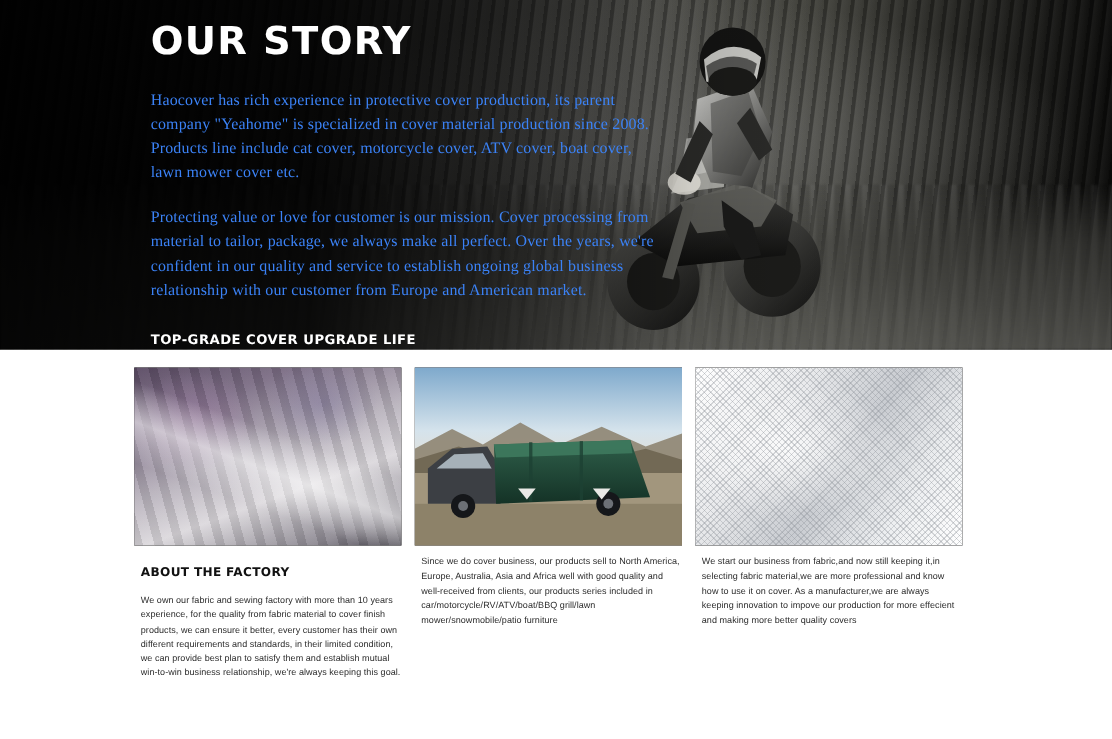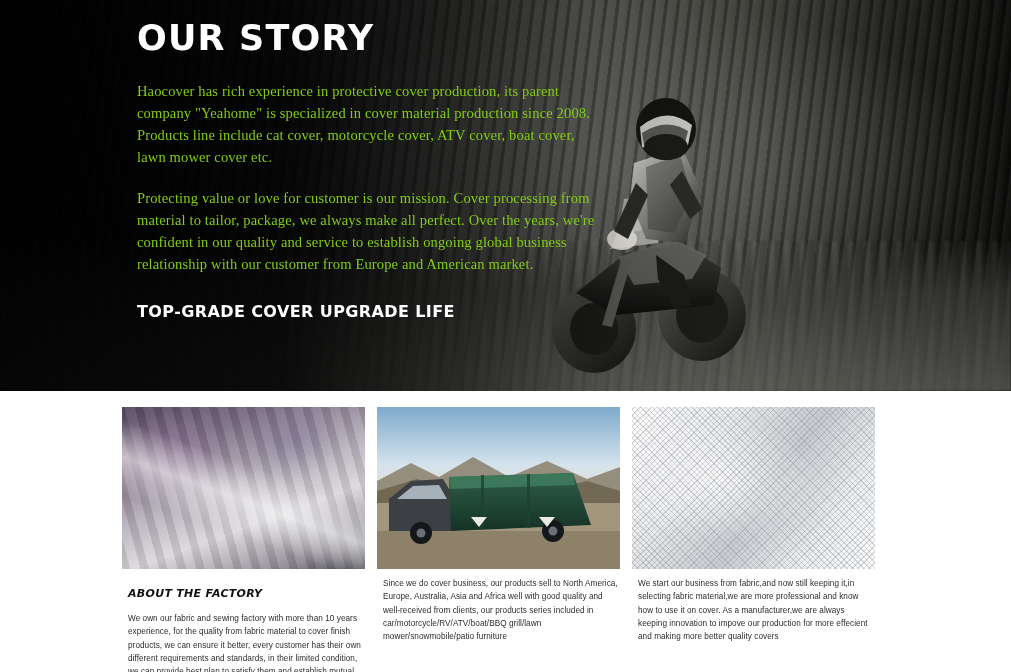--- a/index.html
+++ b/index.html
@@ -16,21 +16,21 @@
     width: 1011px;
     min-height: 672px;
     overflow: hidden;
     background: #ffffff;
   }
 
   
   .hero {
     position: relative;
     width: 1011px;
-    height: 391px;
+    height: 318px;
     overflow: hidden;
     background: #0a0a0a;
   }
 
   
   .hero-bg {
     position: absolute;
     inset: 0;
     background:
       radial-gradient(ellipse 50% 60% at 62% 42%, rgba(120,120,118,0.55) 0%, rgba(25,25,25,0.0) 70%),
@@ -85,27 +85,27 @@
     line-height: 1.15;
     font-weight: 700;
     letter-spacing: 1.2px;
     margin: 0 0 22px 0;
     color: #fff;
   }
   .hero-para {
     font-family: "Liberation Serif", serif;
     font-size: 14.5px;
     line-height: 1.52;
-    color: #84cc16;
+    color: #3b82f6;
     margin: 0 0 19px 0;
     letter-spacing: .15px;
   }
   .hero-tagline {
     font-family: "DejaVu Sans", sans-serif;
-    font-size: 16px;
+    font-size: 12px;
     font-weight: 700;
     letter-spacing: .4px;
     color: #ffffff;
     margin-top: 26px;
   }
 
   
   .cards {
     position: relative;
     padding: 16px 0 0 0;
@@ -168,21 +168,20 @@
   }
 
   .card-title {
     font-family: "DejaVu Sans", sans-serif;
     font-size: 11px;
     font-weight: 700;
     letter-spacing: .3px;
     color: #111;
     margin: 18px 0 12px 6px;
     text-transform: uppercase;
-    font-style: italic;
   }
   .card-body {
     font-size: 8.2px;
     line-height: 1.62;
     color: #2c2c2c;
     margin-left: 6px;
     width: 236px;
     letter-spacing: .05px;
   }
 </style>

